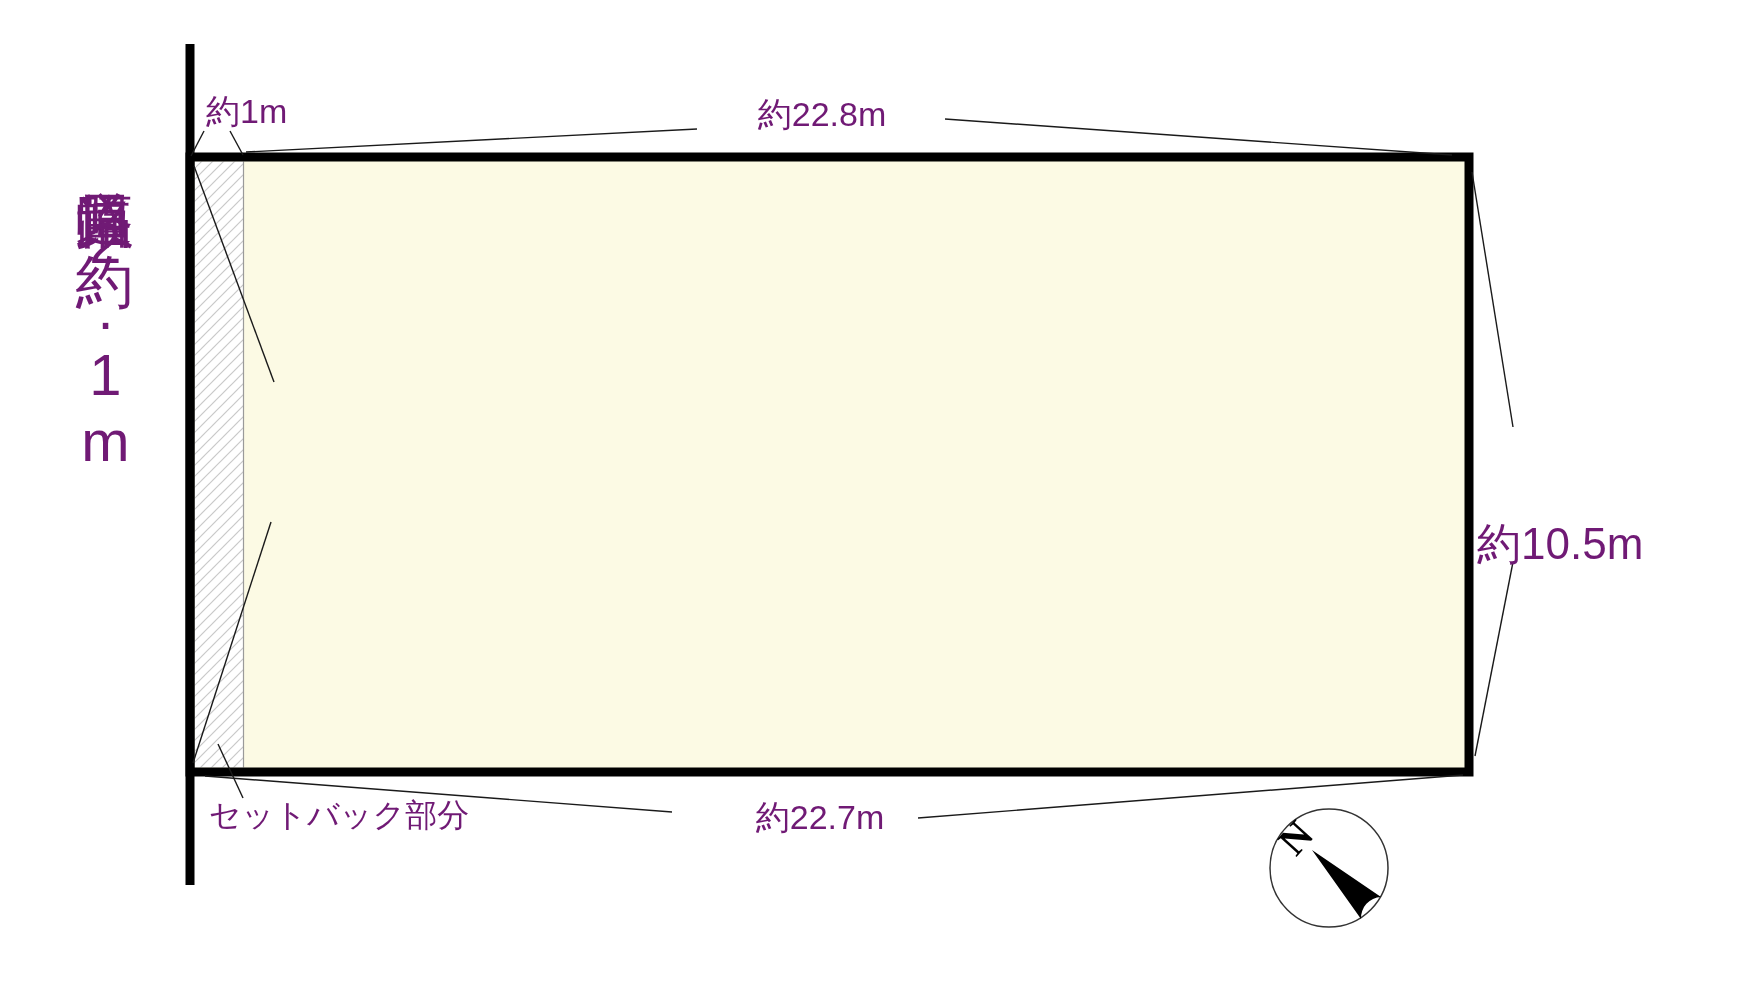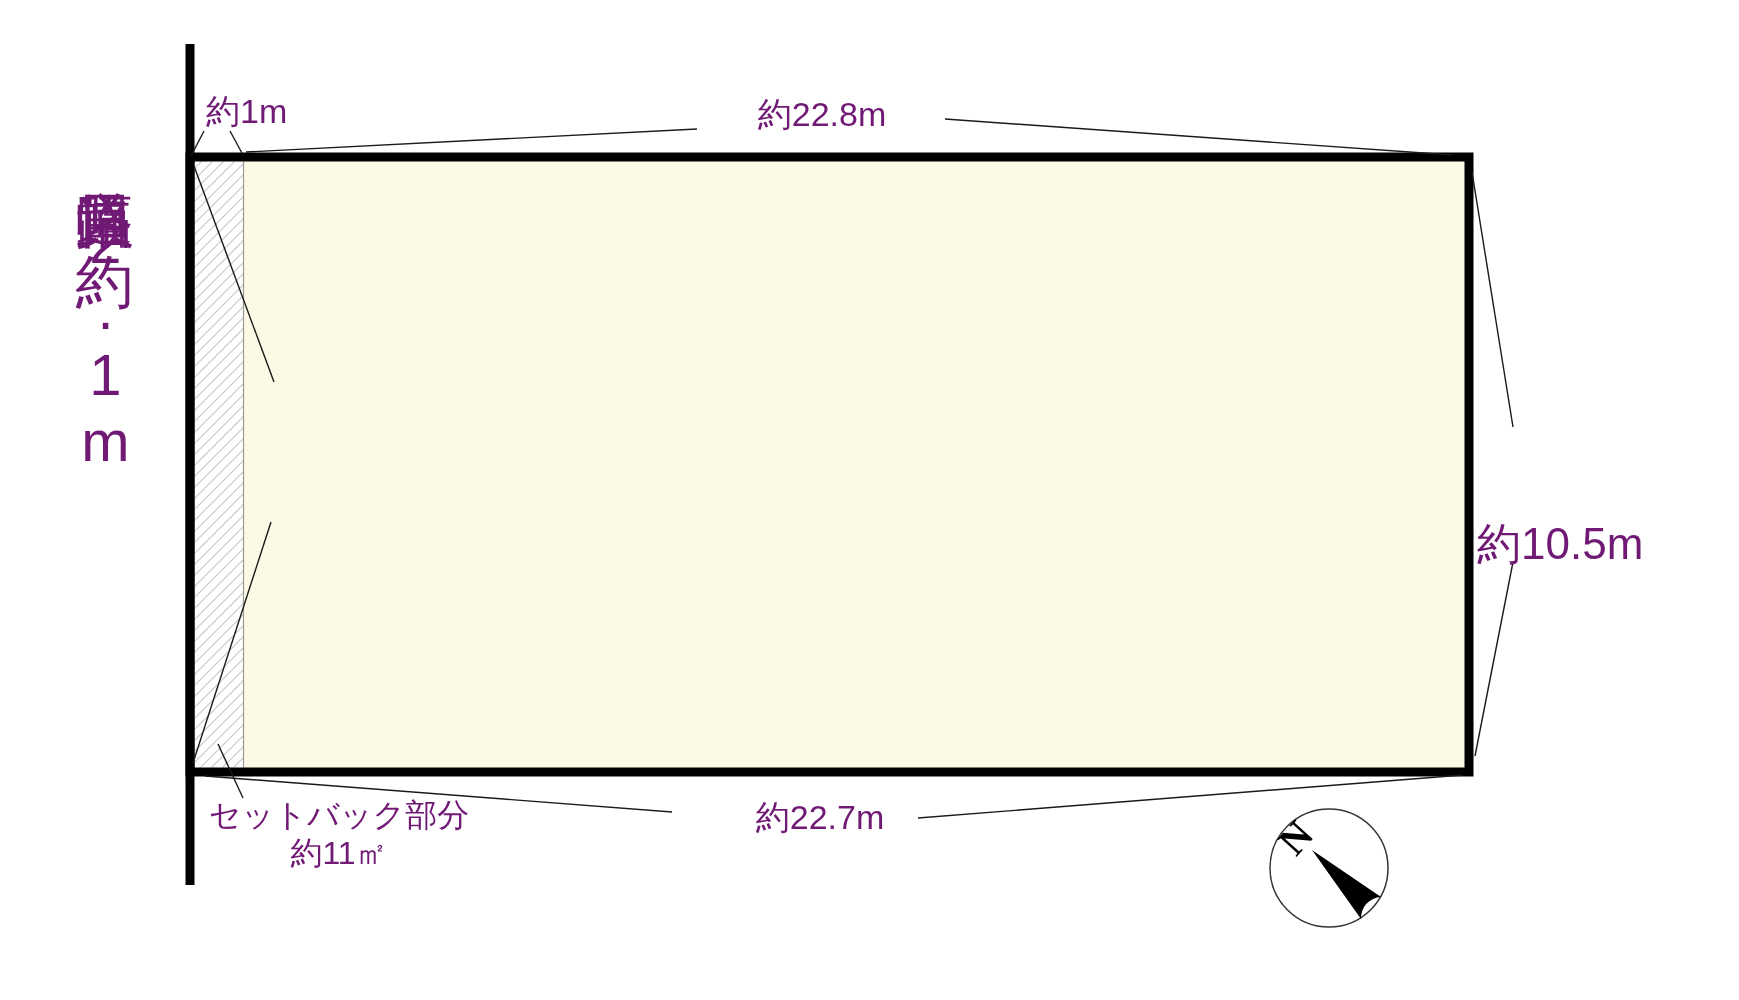--- a/index.html
+++ b/index.html
@@ -84,16 +84,15 @@
   <div class="lbl dim dim-top">約22.8m</div>
   <div class="lbl dim-1m">約1m</div>
   <div class="lbl dim-right">約10.5m</div>
   <div class="lbl dim dim-bottom">約22.7m</div>
 
   <div class="lbl plot-label">
   </div>
 
   <div class="lbl setback-note">
     <div>セットバック部分</div>
-    <div>約11㎡</div>
   </div>
 
 </div>
 
 </body></html>

